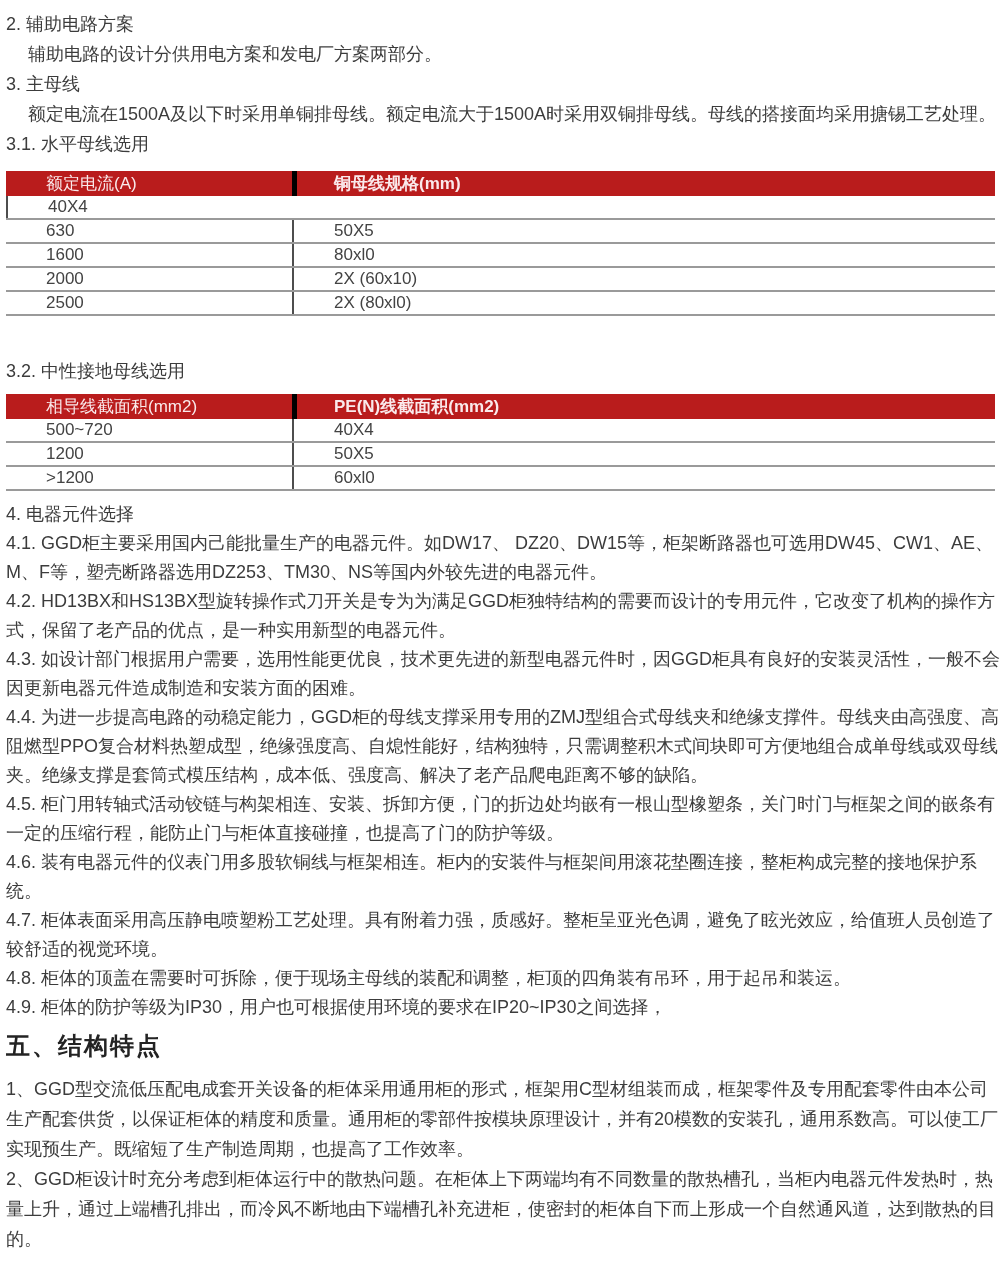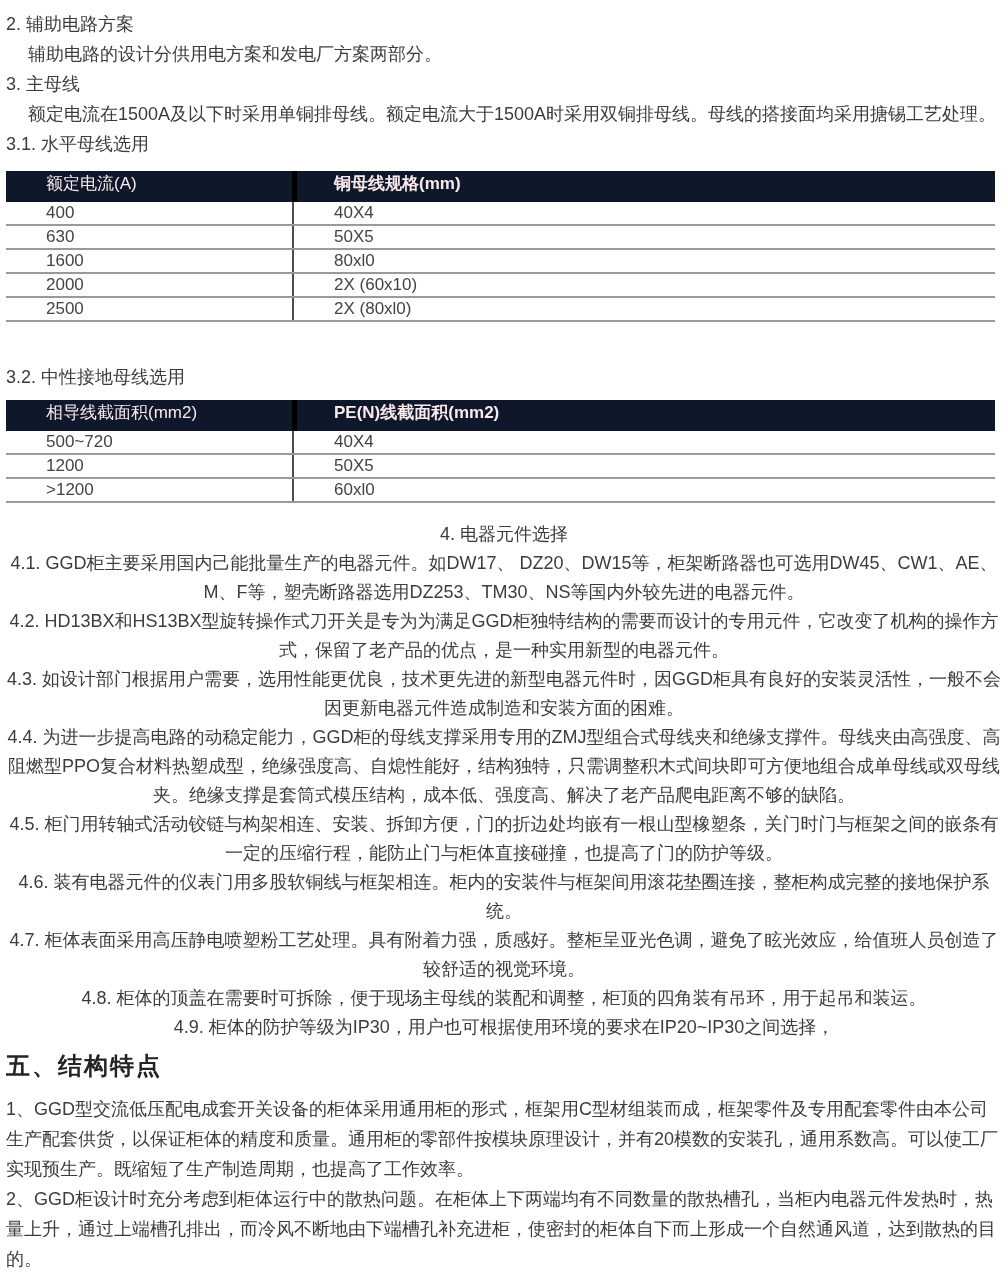--- a/index.html
+++ b/index.html
@@ -12,39 +12,39 @@
   .page { padding: 9px 6px 0 6px; width: 996px; }
 
   
   .line { font-size: 18px; line-height: 30px; white-space: nowrap; }
   .indent { padding-left: 22px; }
 
   
   .tbl { margin-top: 12px; width: 989px; }
   .tbl2 { margin-top: 8px; }
   .thead {
-    display: flex; height: 31px;
-    background: #0f172a; color: #FAE9EB; font-size: 17px;
+    display: flex; height: 25px;
+    background: #b91c1c; color: #FAE9EB; font-size: 17px;
   }
   .th { line-height: 25px; overflow: hidden; }
   .c1 { flex: none; width: 286px; box-sizing: border-box; padding-left: 40px; }
   .c2 { flex: 1; box-sizing: border-box; padding-left: 40px; }
   .th.c2 { border-left: 5px solid #000000; padding-left: 37px; font-weight: bold; }
   .tr {
     display: flex; height: 22px;
     border-bottom: 2px solid #9a9a9a;
     font-size: 17px; color: #434343;
   }
   .td { line-height: 22px; overflow: hidden; }
   .td.c2 { border-left: 2px solid #4d4d4d; }
 
   .h32 { margin-top: 40px; }
 
   
-  .sec4 { margin-top: 16px; text-align: center; }
+  .sec4 { margin-top: 8px; }
   .sec4-heading { font-size: 18px; line-height: 30px; }
   .para4 { font-size: 18px; line-height: 29px; margin: 0; }
 
   
   .sec5-heading {
     font-size: 24px; font-weight: bold; color: #232323;
     letter-spacing: 2px; margin: 10px 0 14px 0; line-height: 28px;
   }
   .para5 { font-size: 18px; line-height: 30px; margin: 0; }
 </style>
@@ -58,21 +58,20 @@
   <div class="line">3. 主母线</div>
   <div class="line indent">额定电流在1500A及以下时采用单铜排母线。额定电流大于1500A时采用双铜排母线。母线的搭接面均采用搪锡工艺处理。</div>
   <div class="line">3.1. 水平母线选用</div>
 
   <div class="tbl">
     <div class="thead">
       <div class="th c1">额定电流(A)</div>
       <div class="th c2">铜母线规格(mm)</div>
     </div>
     <div class="tr">
-      <div class="td c1">400</div>
       <div class="td c2">40X4</div>
     </div>
     <div class="tr">
       <div class="td c1">630</div>
       <div class="td c2">50X5</div>
     </div>
     <div class="tr">
       <div class="td c1">1600</div>
       <div class="td c2">80xl0</div>
     </div>

